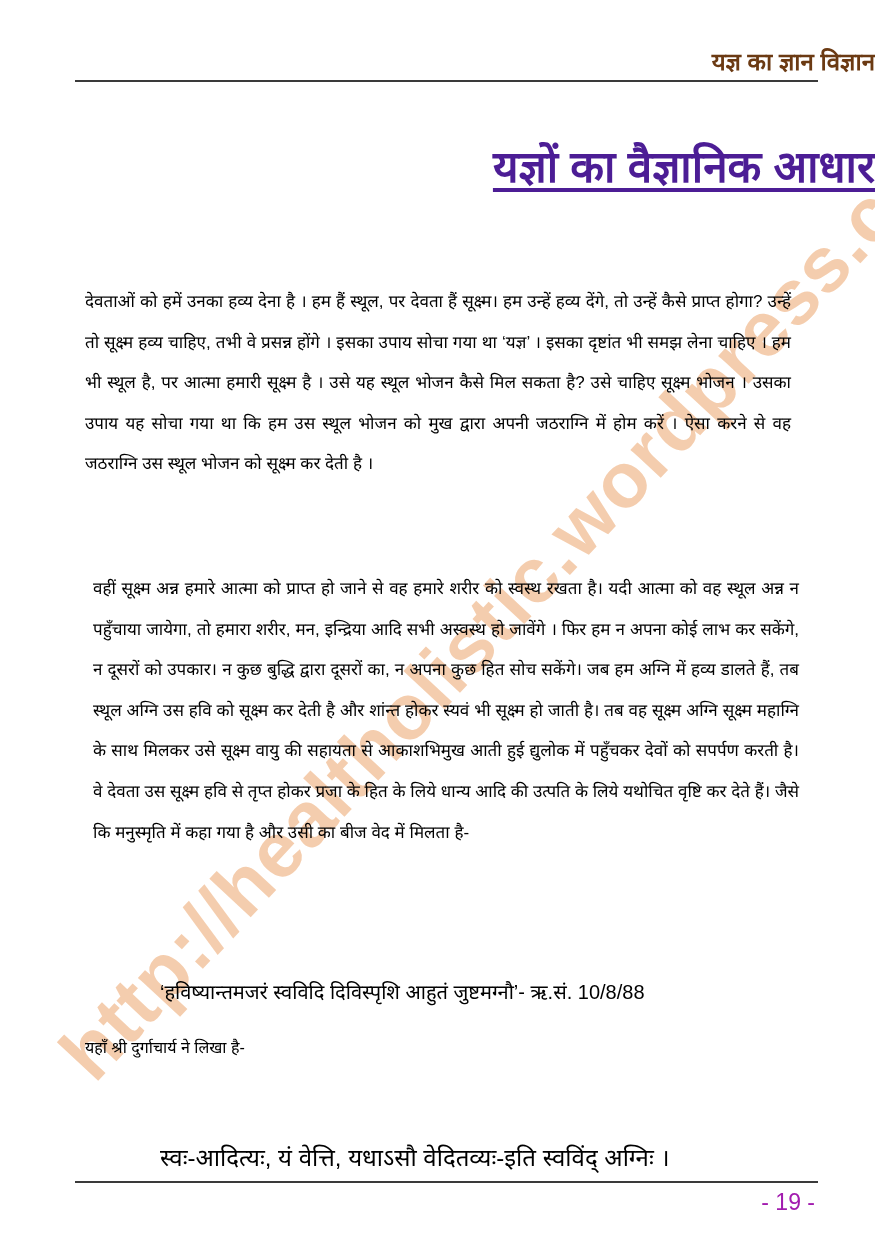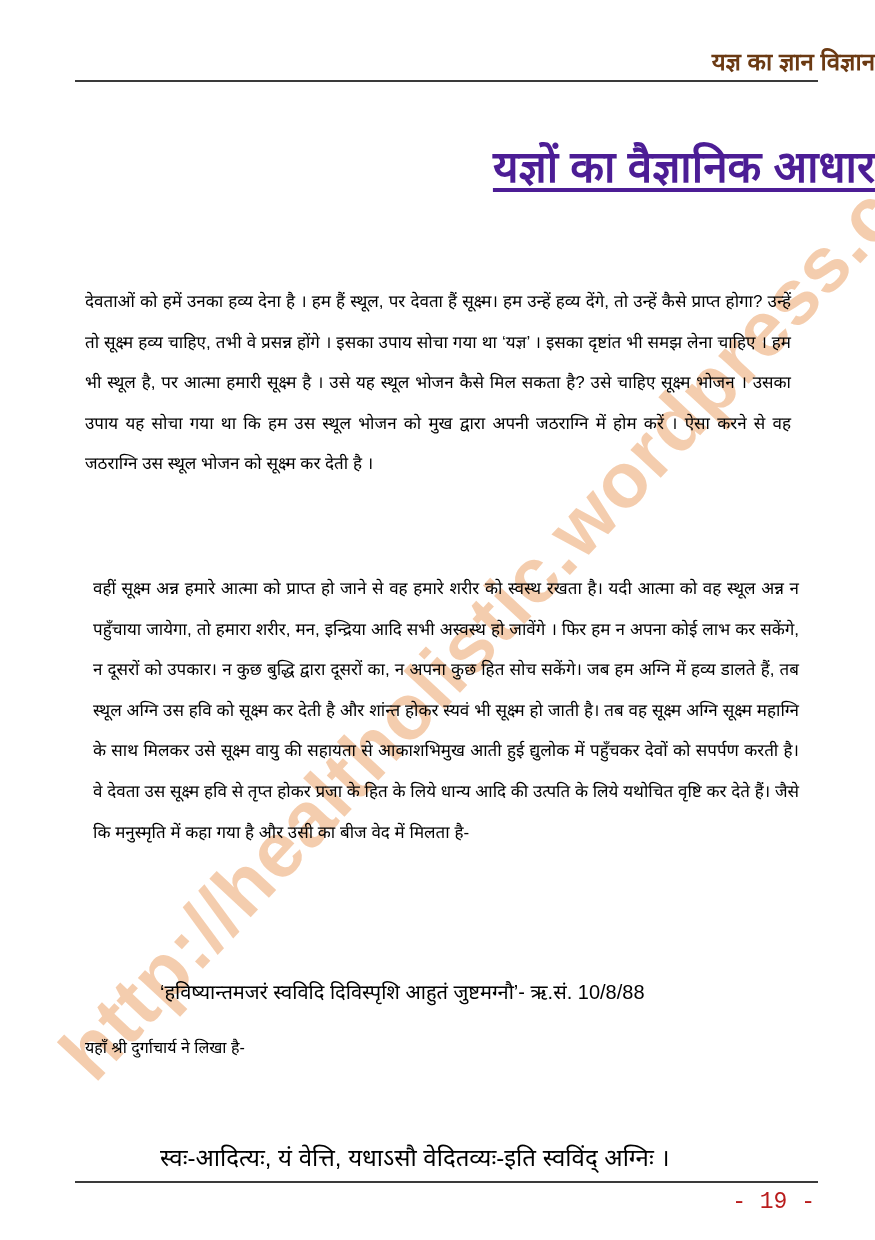--- a/index.html
+++ b/index.html
@@ -104,23 +104,22 @@
     z-index: 1;
   }
   .commentary-line-1 { top: 1088px; }
   .commentary-line-2 { top: 1132px; margin-top: 8px; }
   
   .page-number {
     position: absolute;
     top: 1189px;
     right: 60px;
     font-size: 23px;
-    color: #b91c1c;
+    color: #a21caf;
     z-index: 1;
-    font-family: Liberation Mono, monospace;
   }
 </style>
 </head>
 <body>
 
 <div class="page">
 
   <div class="watermark">http://healtholistic.wordpress.com/</div>
 
   <div class="book-header">यज्ञ का ज्ञान विज्ञान</div>

